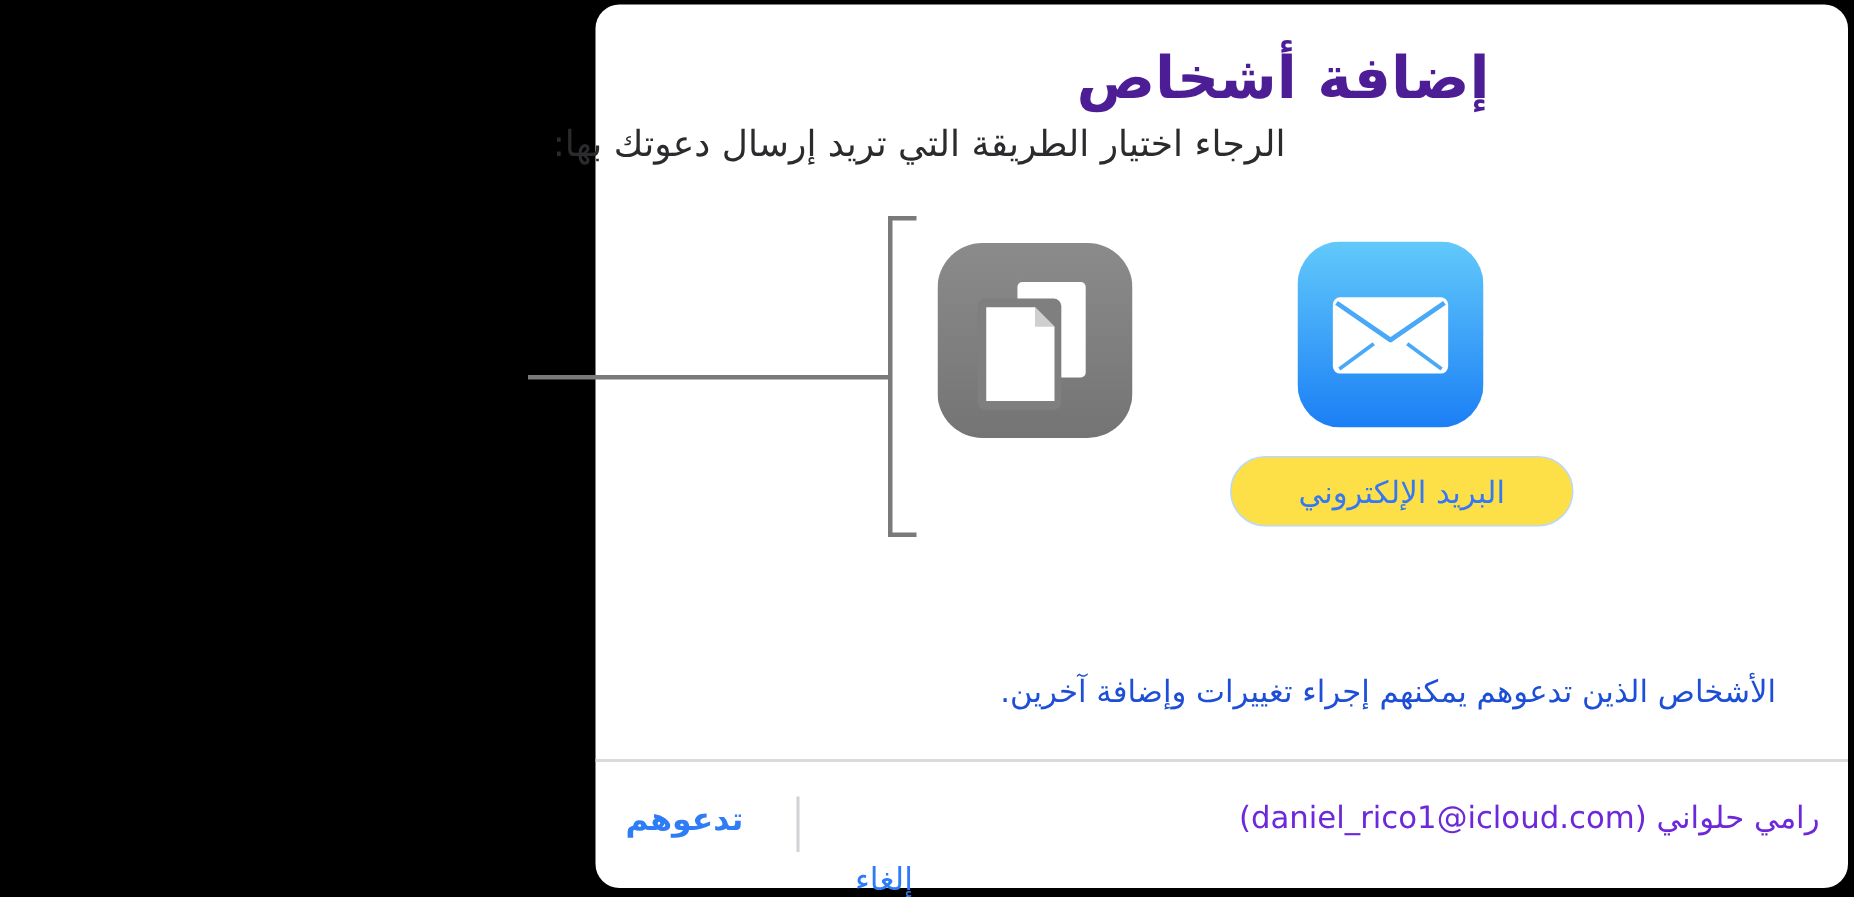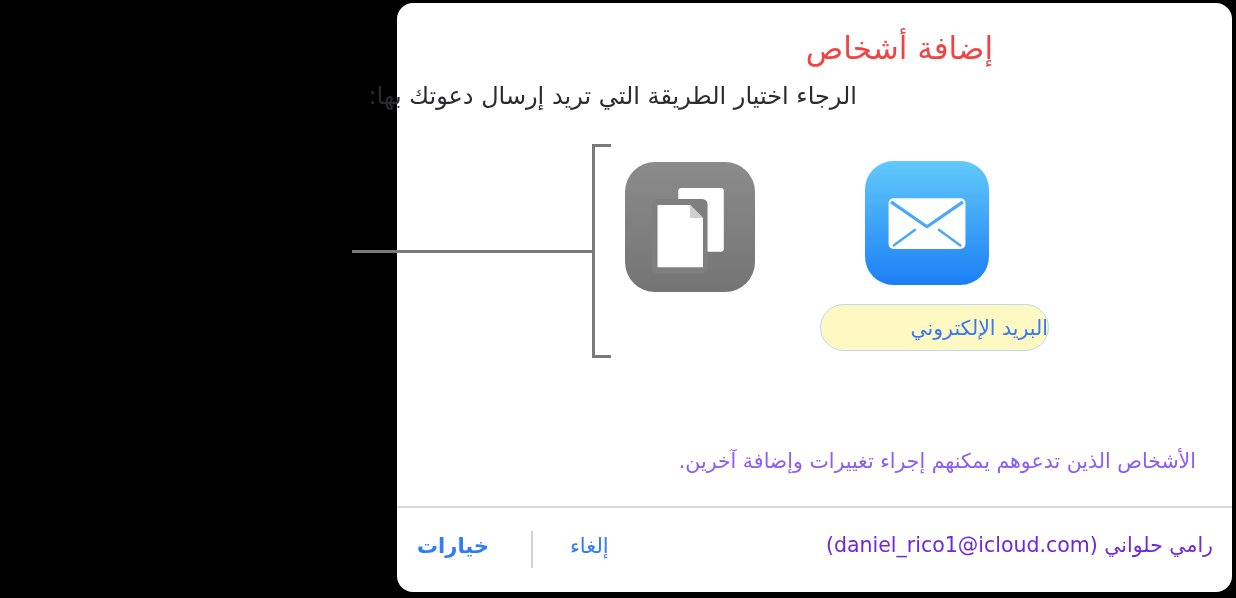--- a/index.html
+++ b/index.html
@@ -5,52 +5,52 @@
   html,body{margin:0;padding:0;background:#000;}
   body{width:1236px;height:598px;overflow:hidden;position:relative;
        font-family:"DejaVu Sans",sans-serif;}
   .stage{position:absolute;inset:0;background:#000;}
 
   
   .dialog{position:absolute;left:397px;top:3px;width:835px;height:589px;
           background:#ffffff;border-radius:16px;}
 
   .title{position:absolute;top:27px;right:239px;white-space:nowrap;
-         font-size:31px;font-weight:normal;color:#ef4444;}
+         font-size:39px;font-weight:bold;color:#4c1d95;}
   .subtitle{position:absolute;top:79px;right:375px;white-space:nowrap;
             font-size:24px;color:#2b2b2e;}
 
   
   .app-icon{position:absolute;cursor:pointer;}
   .icon-mail{left:468px;top:158px;width:124px;height:124px;}
   .icon-copy{left:228px;top:159px;width:130px;height:130px;}
   .pill{position:absolute;left:423px;top:301px;width:229px;height:47px;
-        box-sizing:border-box;background:#fef9c3;border:1.5px solid #b9d9f7;
+        box-sizing:border-box;background:#fde047;border:1.5px solid #b9d9f7;
         border-radius:24px;color:#3478f6;font-size:20.5px;
-        display:flex;align-items:center;justify-content:flex-start;cursor:pointer;}
+        display:flex;align-items:center;justify-content:center;cursor:pointer;}
   .copy-label{position:absolute;left:202px;top:312px;width:200px;
               text-align:center;color:#7e7e82;font-size:20.5px;cursor:pointer;}
 
   
   .disclosure{position:absolute;top:401px;right:33px;white-space:nowrap;
               color:#48484a;font-size:22px;cursor:pointer;
               display:flex;align-items:center;gap:9px;flex-direction:row;}
   .disclosure svg{flex:0 0 auto;}
-  .desc{position:absolute;top:446px;right:36px;white-space:nowrap;
-        color:#8b5cf6;font-size:20.5px;}
+  .desc{position:absolute;top:446px;right:48px;white-space:nowrap;
+        color:#1d4ed8;font-size:20.5px;}
 
   
   .separator{position:absolute;left:0;right:0;top:503px;height:1.5px;
              background:#dadade;}
   .owner{position:absolute;top:530px;right:19px;white-space:nowrap;
          color:#6d28d9;font-size:20.5px;}
   .btn{position:absolute;top:531px;font-size:21px;color:#2e7cf6;
        background:none;border:none;padding:0;cursor:pointer;
        font-family:"DejaVu Sans",sans-serif;white-space:nowrap;}
-  .btn-cancel{left:173px;}
+  .btn-cancel{left:173px;margin-top:40px;}
   .btn-share{left:20px;font-weight:bold;}
   .btn-divider{position:absolute;left:134px;top:528px;width:1.5px;height:37px;
                background:#d1d1d6;}
 
   
   .callout{position:absolute;background:#7a7a7a;}
   .callout-leader{left:352px;top:250px;width:242px;height:3px;}
   .callout-vert{left:592px;top:144px;width:3px;height:214px;}
   .callout-tick-top{left:592px;top:144px;width:19px;height:3px;}
   .callout-tick-bottom{left:592px;top:355px;width:19px;height:3px;}
@@ -108,21 +108,21 @@
     <div class="desc">الأشخاص الذين تدعوهم يمكنهم إجراء تغييرات وإضافة آخرين.</div>
 
     <div class="separator"></div>
 
     <div class="owner">رامي حلواني (daniel_rico1@icloud.com)</div>
 
     <button class="btn btn-cancel">إلغاء</button>
 
     <div class="btn-divider"></div>
 
-    <button class="btn btn-share">خيارات</button>
+    <button class="btn btn-share">تدعوهم</button>
   </div>
 
   <div class="callout callout-leader"></div>
   <div class="callout callout-vert"></div>
   <div class="callout callout-tick-top"></div>
   <div class="callout callout-tick-bottom"></div>
 
 </div>
 
 </body></html>

